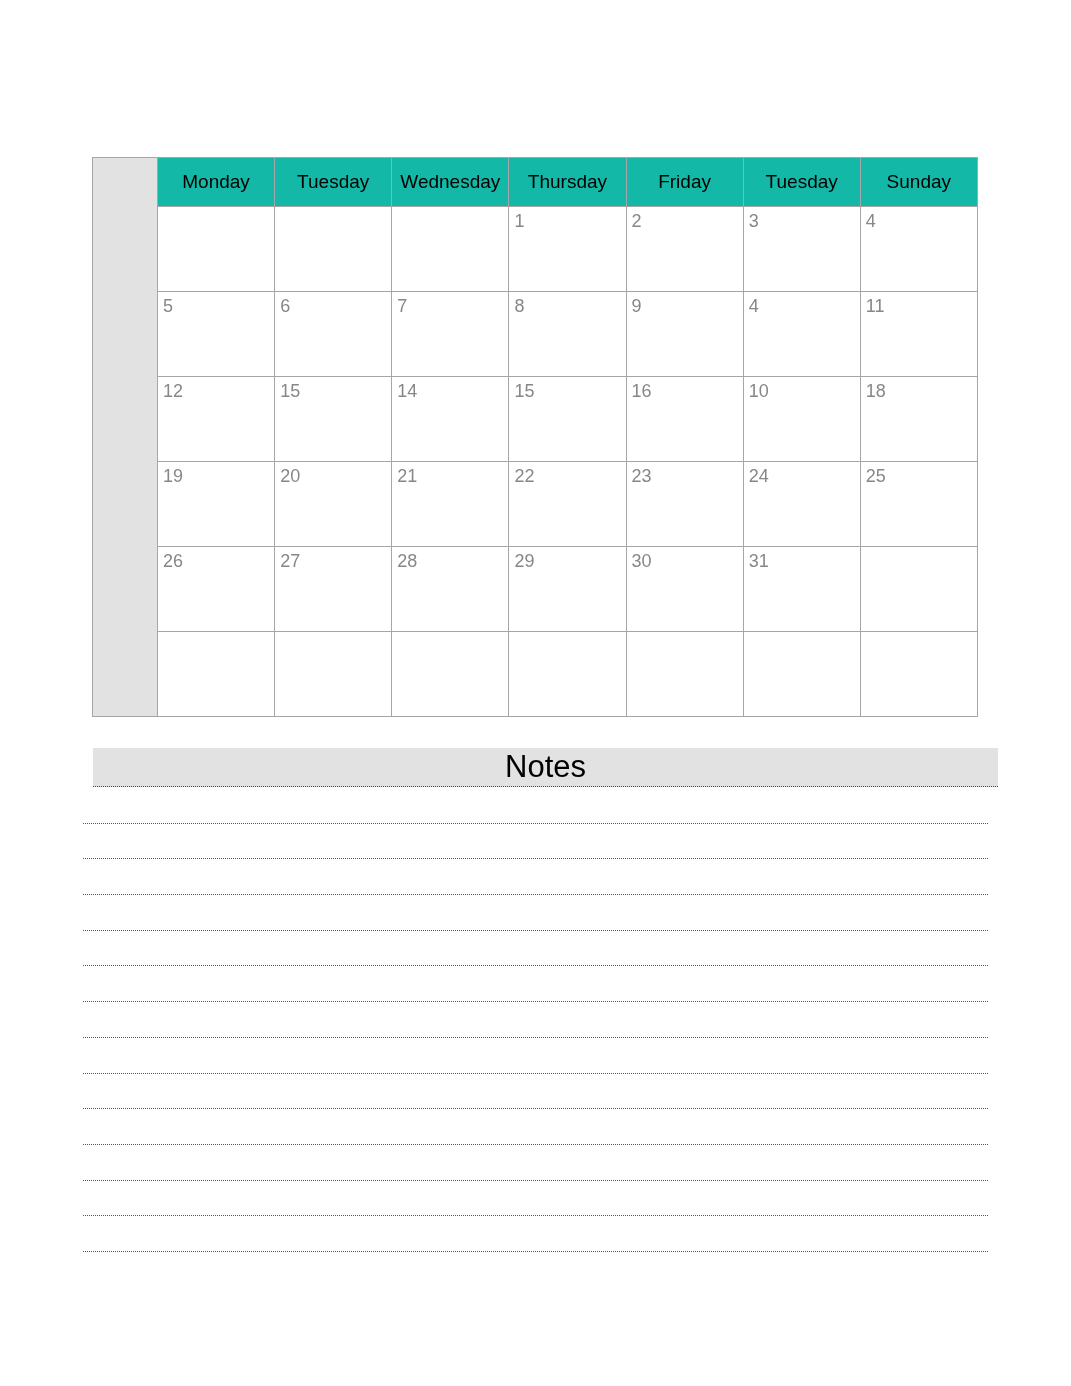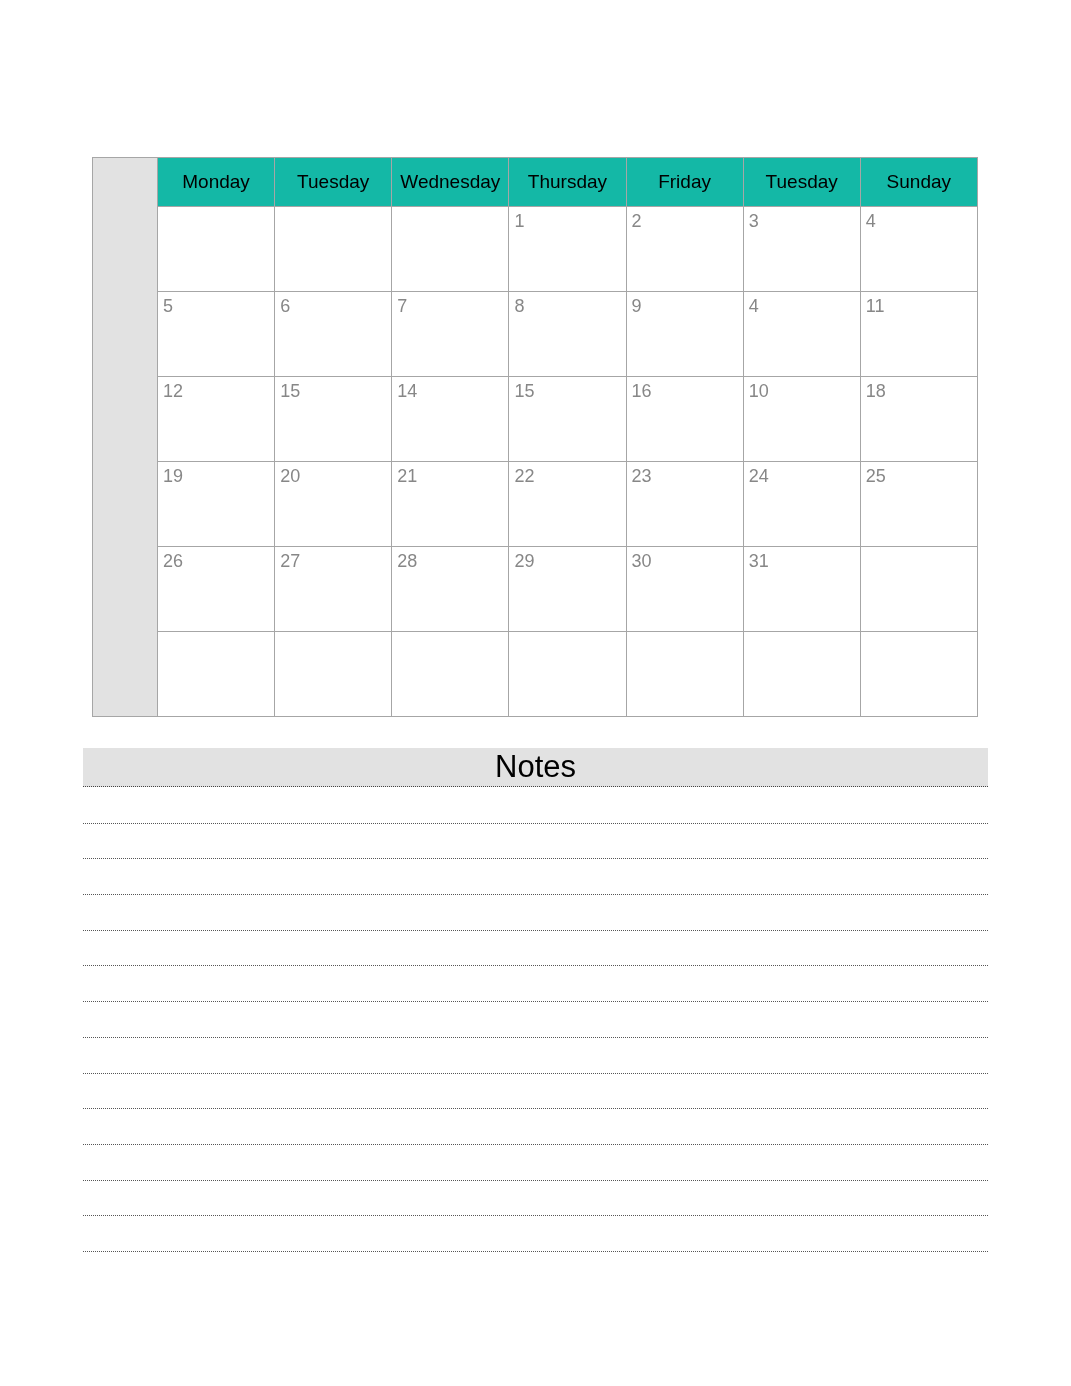--- a/index.html
+++ b/index.html
@@ -67,21 +67,21 @@
     position: absolute;
     left: 84px;
     top: 711px;
     font-size: 17px;
     line-height: 20px;
     color: #000000;
   }
 
   .notes-header {
     position: absolute;
-    left: 83px;
+    left: 93px;
     top: 748px;
     width: 905px;
     height: 39px;
     background: #e2e2e2;
     border-bottom: 1px dotted #444444;
     text-align: center;
   }
   .notes-title {
     font-size: 31px;
     font-weight: 400;

